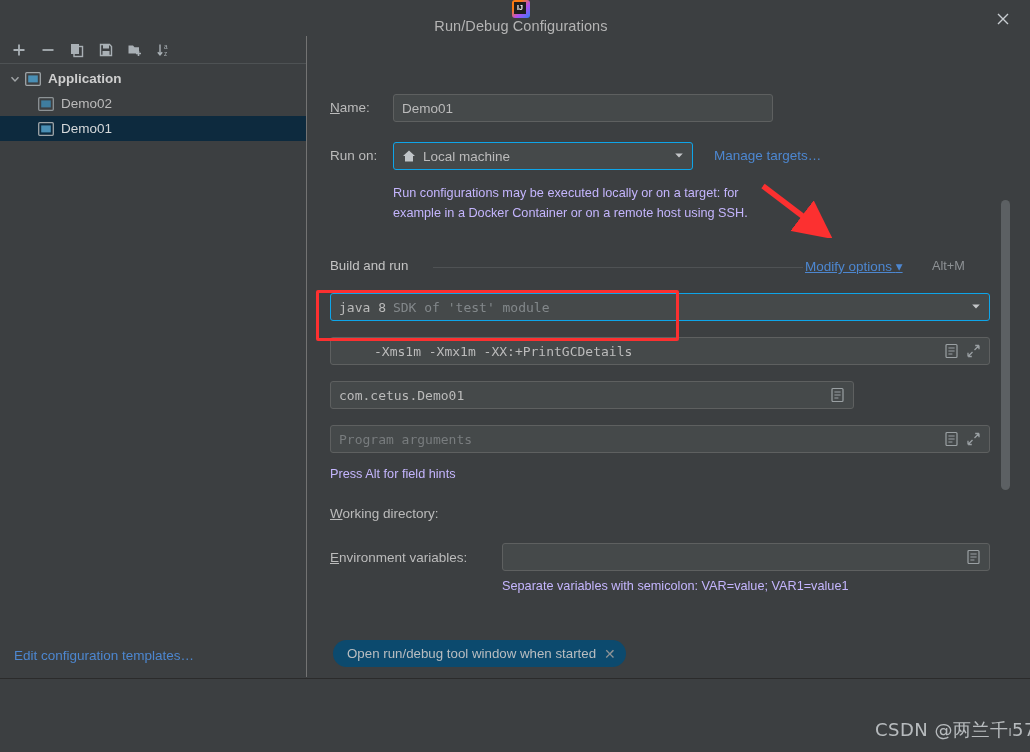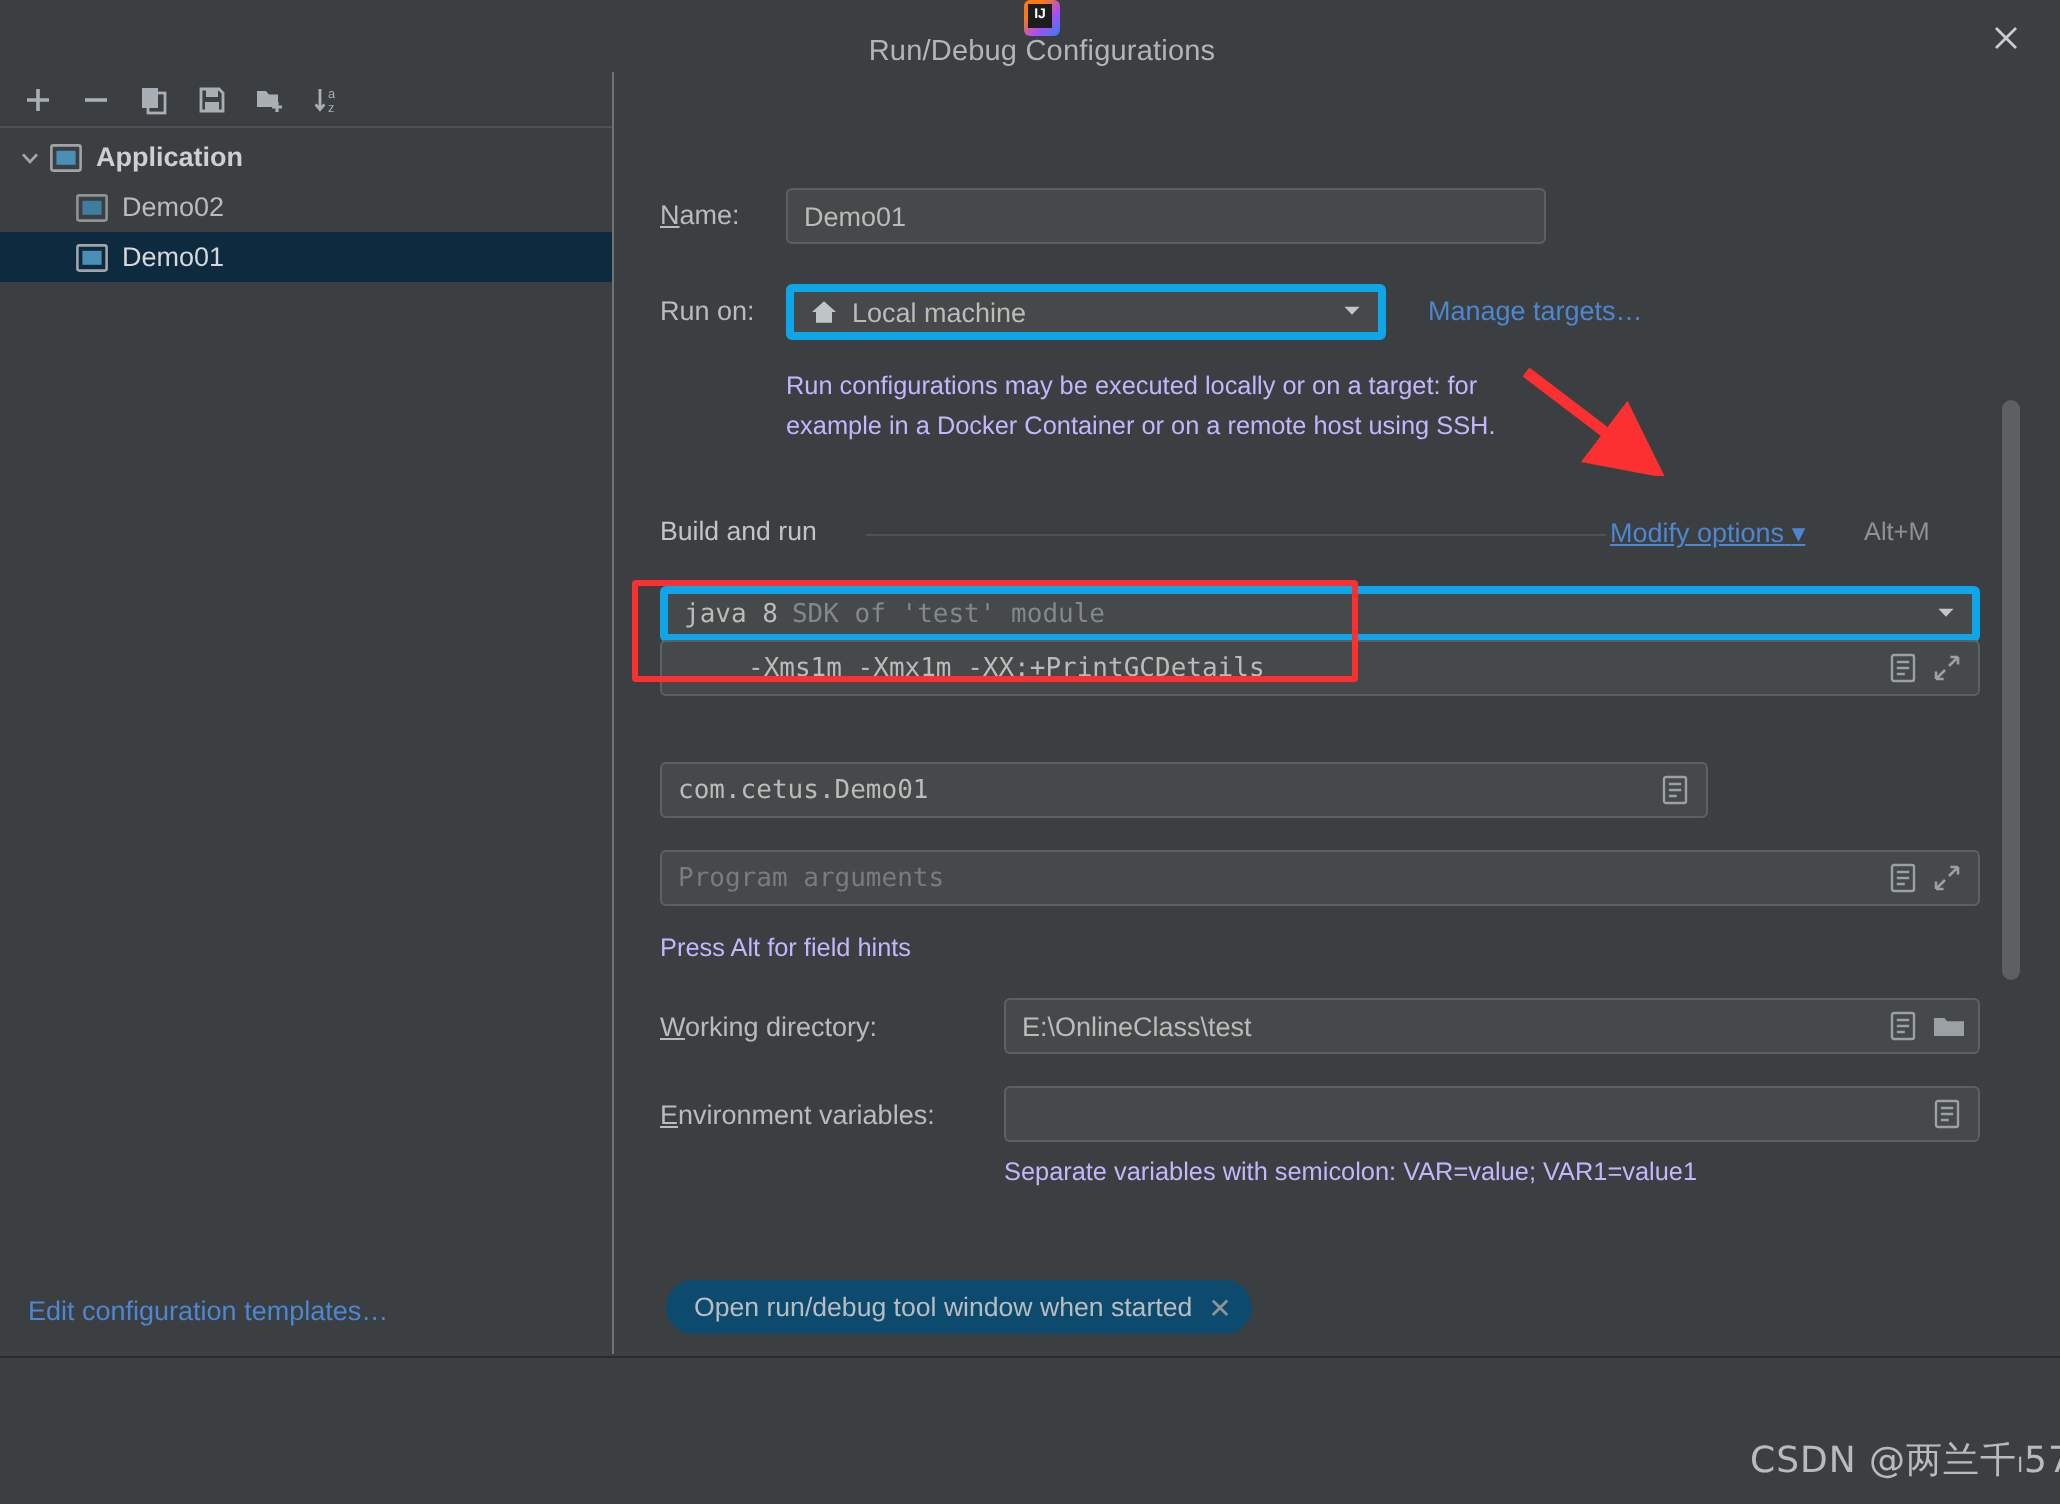--- a/index.html
+++ b/index.html
@@ -98,21 +98,21 @@
     font-size: 13.5px;
     color: #bbbbbb;
     cursor: text;
   }
   .field.mono { font-family: "DejaVu Sans Mono", monospace; font-size: 13px; }
   .field.placeholder { color: #787c7e; }
   .field-icons { margin-left: auto; display: flex; align-items: center; gap: 7px; }
   .ficon { width: 15px; height: 16px; color: #9aa0a3; cursor: pointer; display:block; }
 
   .combo {
-    background: #45494a; border: 4px solid #0ea5e9; border-radius: 3px;
+    background: #45494a; border: 1px solid #0ea5e9; border-radius: 3px;
     height: 28px; display: flex; align-items: center; padding: 0 6px 0 8px;
     font-size: 13.5px; cursor: pointer; color: #bbbbbb;
   }
   .combo .arrow { margin-left: auto; color: #c3c6c8; }
 
   .link { color: #4d87d0; font-size: 13.5px; cursor: pointer; }
   .link.u { text-decoration: underline; }
   .hint { color: #c4b5fd; font-size: 12.7px; }
 
   
@@ -126,21 +126,21 @@
   #desc-text { position: absolute; left: 85px; top: 148px; width: 450px; line-height: 1.55; }
 
   #sec-build { position: absolute; left: 22px; top: 222px; font-size: 13.3px; font-weight: normal; color: #c4c4c4; }
   #sec-build-line { position: absolute; left: 125px; top: 231px; width: 370px; height: 1px; background: #4f5254; }
   #modify-options { position: absolute; left: 497px; top: 222px; }
   #alt-m { position: absolute; left: 624px; top: 223px; color: #8e9295; font-size: 12.7px; }
 
   #sdk-combo { position: absolute; left: 22px; top: 257px; width: 660px; }
   .sdk-dim { color: #83888b; }
 
-  #vmargs-field { position: absolute; left: 22px; top: 284px; width: 660px; padding-left: 43px; }
+  #vmargs-field { position: absolute; left: 22px; top: 301px; width: 660px; padding-left: 43px; }
   #mainclass-field { position: absolute; left: 22px; top: 345px; width: 524px; }
   #progargs-field { position: absolute; left: 22px; top: 389px; width: 660px; }
   #alt-hint { position: absolute; left: 22px; top: 431px; }
 
   #wd-label { position: absolute; left: 22px; top: 470px; }
   #wd-field { position: absolute; left: 194px; top: 463px; width: 488px; }
   #env-label { position: absolute; left: 22px; top: 514px; }
   #env-field { position: absolute; left: 194px; top: 507px; width: 488px; }
   #env-hint { position: absolute; left: 194px; top: 543px; }
 
@@ -364,36 +364,20 @@
             <path d="M13 2.5 L8.5 7 M13 2.5 H9.2 M13 2.5 V6.3" stroke="currentColor" stroke-width="1.3" fill="none"></path>
             <path d="M2 13.5 L6.5 9 M2 13.5 H5.8 M2 13.5 V9.7" stroke="currentColor" stroke-width="1.3" fill="none"></path>
           </svg>
         </span>
       </span>
     </div>
 
     <div id="alt-hint" class="hint">Press Alt for field hints</div>
 
     <div id="wd-label" class="lbl"><u>W</u>orking directory:</div>
-    <div id="wd-field" class="field">
-      <span>E:\OnlineClass\test</span>
-      <span class="field-icons">
-        <span class="ficon">
-          <svg width="15" height="16" viewBox="0 0 15 16">
-            <rect x="2" y="1.5" width="11" height="13" rx="1" fill="none" stroke="currentColor" stroke-width="1.2"></rect>
-            <path d="M4.4 5 H10.6 M4.4 8 H10.6 M4.4 11 H8.4" stroke="currentColor" stroke-width="1.2"></path>
-          </svg>
-        </span>
-        <span class="ficon">
-          <svg width="17" height="16" viewBox="0 0 17 16" fill="currentColor">
-            <path d="M1 4 H6.2 L7.6 5.6 H16 V13 H1 Z"></path>
-          </svg>
-        </span>
-      </span>
-    </div>
 
     <div id="env-label" class="lbl"><u>E</u>nvironment variables:</div>
     <div id="env-field" class="field">
       <span></span>
       <span class="field-icons">
         <span class="ficon">
           <svg width="15" height="16" viewBox="0 0 15 16">
             <rect x="2" y="1.5" width="11" height="13" rx="1" fill="none" stroke="currentColor" stroke-width="1.2"></rect>
             <path d="M4.4 5 H10.6 M4.4 8 H10.6 M4.4 11 H8.4" stroke="currentColor" stroke-width="1.2"></path>
           </svg>

